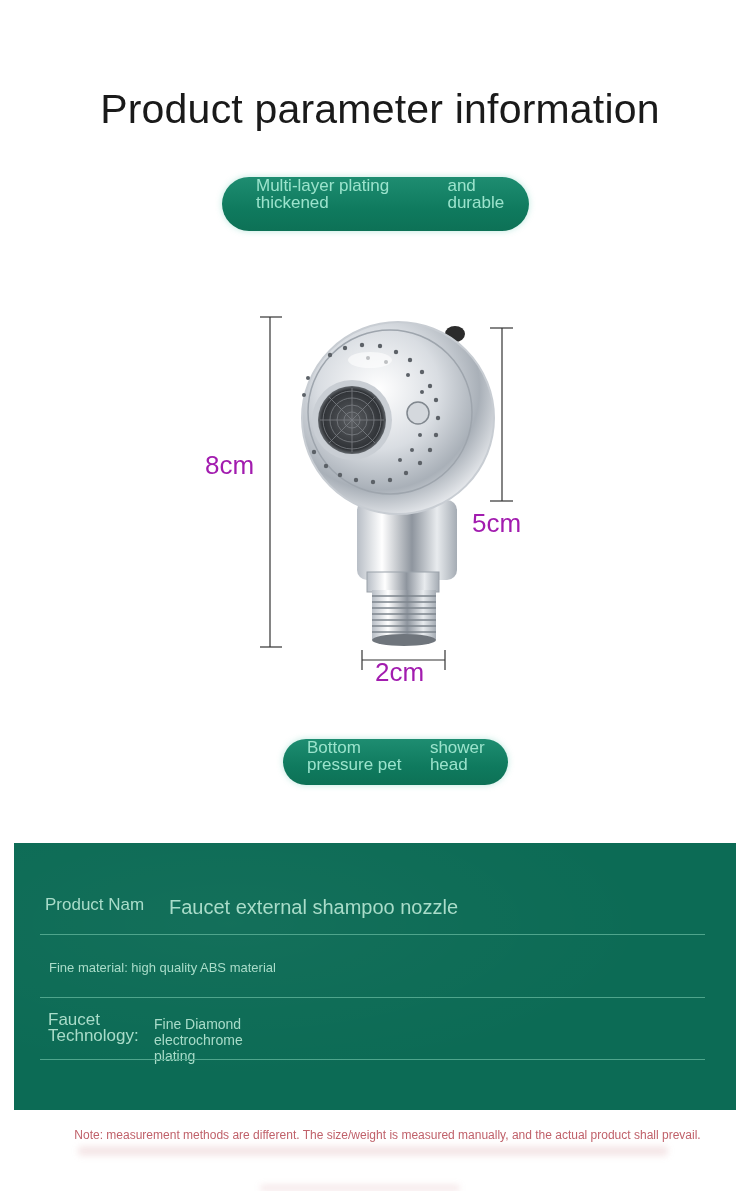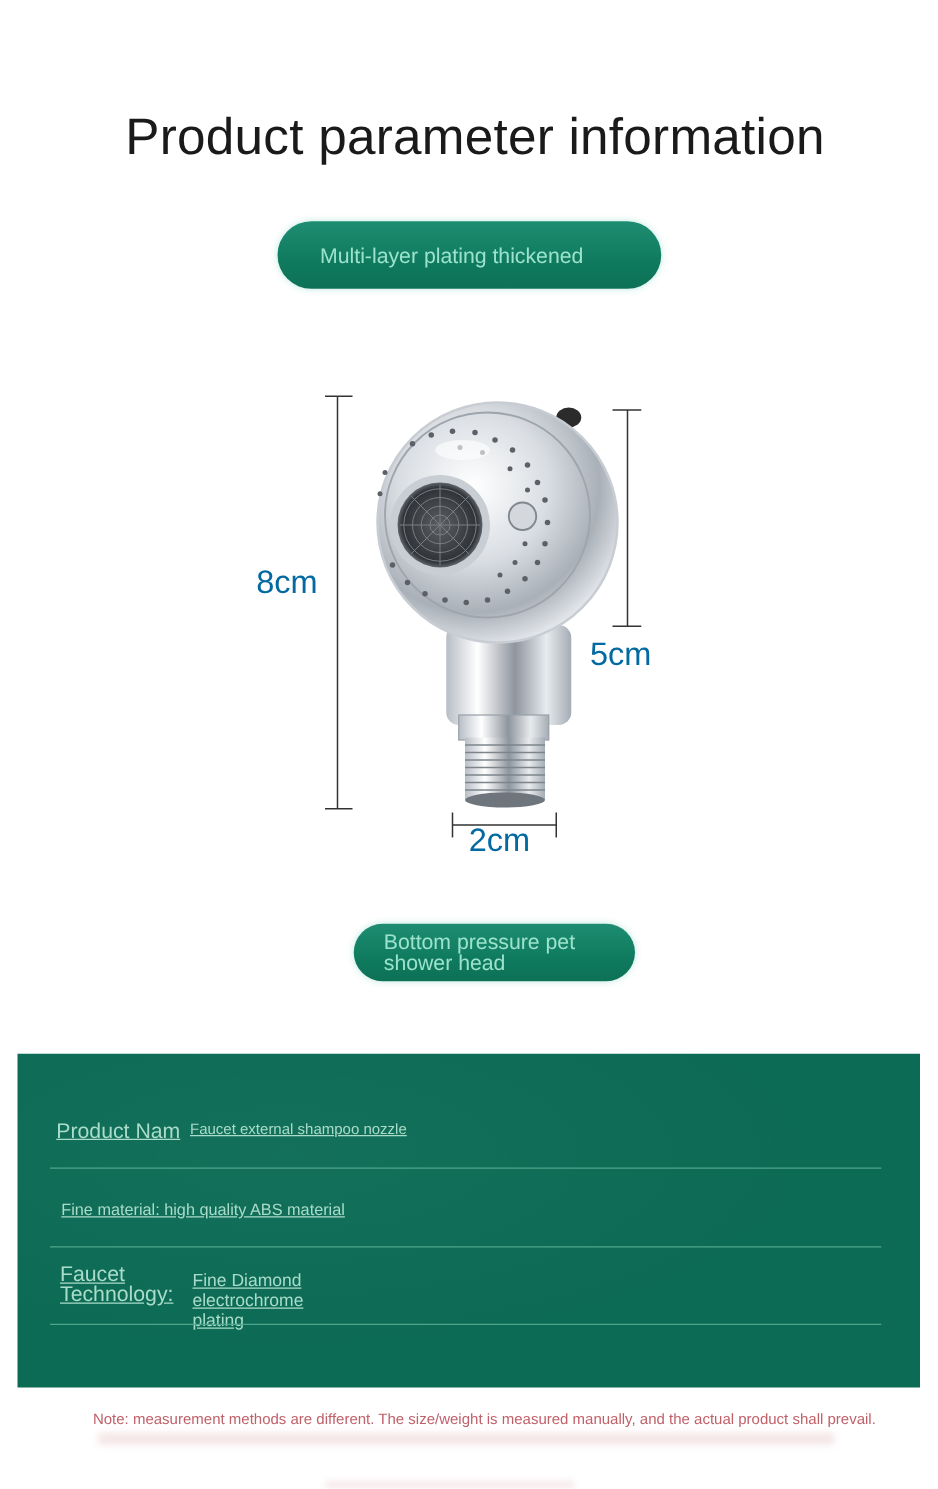--- a/index.html
+++ b/index.html
@@ -10,51 +10,52 @@
   .title {
     position: absolute; left: 0; width: 760px; top: 86px; text-align: center;
     font-size: 41px; color: #1a1a1a; letter-spacing: 0.2px;
   }
   .pill {
     position: absolute; border-radius: 28px;
     background: linear-gradient(180deg, #1e8d71 0%, #0f7a5e 60%, #0d7156 100%);
     box-shadow: 0 0 6px rgba(60,190,160,0.35);
     color: #9be3cc; font-size: 17px; line-height: 17px;
     padding: 0 0 0 34px; box-sizing: border-box;
-    display: flex; flex-direction: column; justify-content: center;
+    display: flex; flex-direction: row; justify-content: center;
   }
   .pill1 { left: 222px; top: 177px; width: 307px; height: 54px; }
   .pill2 { left: 283px; top: 739px; width: 225px; height: 46px; padding-left: 24px; }
 
   .product-area { position: absolute; left: 190px; top: 300px; width: 360px; height: 400px; }
-  .dim-label { position: absolute; font-size: 26px; color: #0369a1; }
+  .dim-label { position: absolute; font-size: 26px; color: #a21caf; }
 
   .spec-panel {
     position: absolute; left: 14px; top: 843px; width: 722px; height: 267px;
     background: #0c6b55;
     background-image: radial-gradient(ellipse at 30% 30%, rgba(255,255,255,0.03), rgba(0,0,0,0) 60%);
   }
   .row-line { position: absolute; left: 26px; width: 665px; height: 1px; background: #4fa58c; }
-  .spec { position: absolute; color: #a9dcc9; text-decoration: underline; }
+  .spec { position: absolute; color: #a9dcc9; }
   .note {
     position: absolute; left: 0; width: 775px; top: 1128px; text-align: center;
     font-size: 12px; color: #c0616a;
   }
   .ghost {
     position: absolute; height: 10px; border-radius: 4px; filter: blur(3px);
     background: rgba(200,120,130,0.18);
   }
 </style>
 </head>
 <body>
 
 <div class="title">Product parameter information</div>
 
 <div class="pill pill1">
   <span>Multi-layer plating thickened</span>
+  <span>and durable</span>
 </div>
 
 <div class="product-area">
   <svg width="360" height="400" viewBox="0 0 360 400">
     <defs>
       <radialGradient id="chrome" cx="40%" cy="35%" r="70%">
         <stop offset="0%" stop-color="#ffffff"></stop>
         <stop offset="45%" stop-color="#d9dde2"></stop>
         <stop offset="75%" stop-color="#a9b0b8"></stop>
         <stop offset="100%" stop-color="#eef0f3"></stop>
@@ -158,21 +159,21 @@
   <div class="dim-label" style="left:185px; top:357px;">2cm</div>
 </div>
 
 <div class="pill pill2">
   <span>Bottom pressure pet</span>
   <span>shower head</span>
 </div>
 
 <div class="spec-panel">
   <div class="spec" style="left:31px; top:52px; font-size:17px;">Product Nam</div>
-  <div class="spec" style="left:138px; top:53px; font-size:12px;">Faucet external shampoo nozzle</div>
+  <div class="spec" style="left:155px; top:53px; font-size:20px;">Faucet external shampoo nozzle</div>
   <div class="row-line" style="top:91px;"></div>
 
   <div class="spec" style="left:35px; top:117px; font-size:13px;">Fine material: high quality ABS material</div>
   <div class="row-line" style="top:154px;"></div>
 
   <div class="spec" style="left:34px; top:169px; font-size:17px; line-height:16px;">
     <div>Faucet</div>
     <div>Technology:</div>
   </div>
   <div class="spec" style="left:140px; top:173px; font-size:14px; line-height:16px;">

